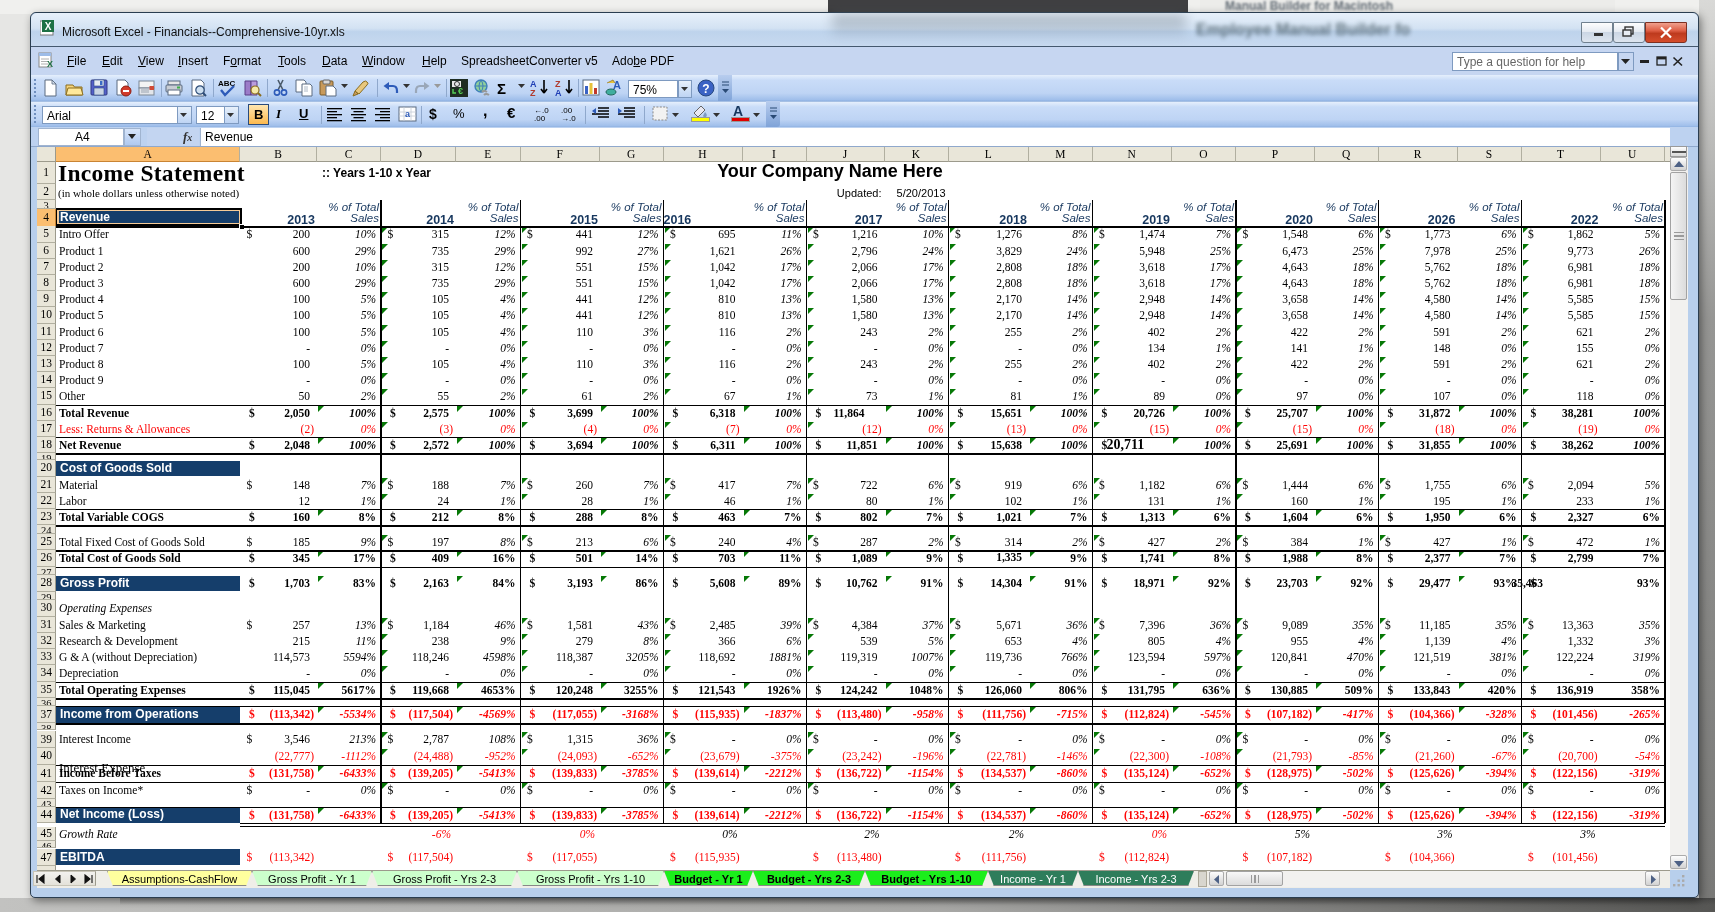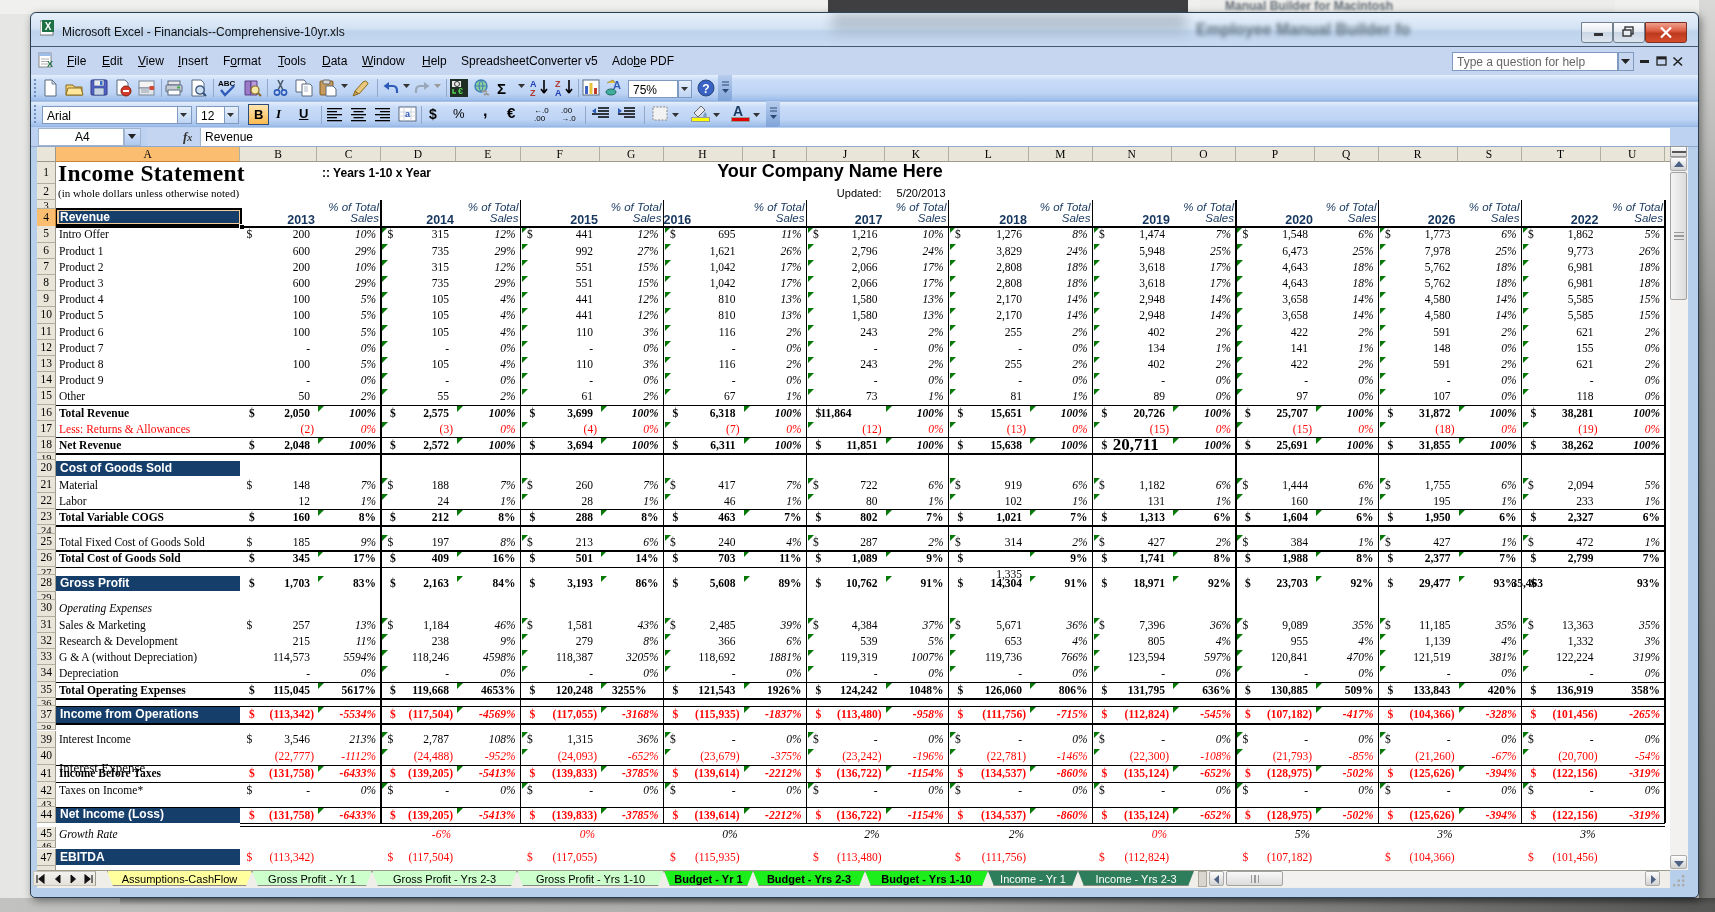--- a/index.html
+++ b/index.html
@@ -705,21 +705,21 @@
 <div style="position:absolute;left:390.0px;top:404.6px;height:16.2px;line-height:16.2px;font-family:'Liberation Serif',serif;font-size:11.5px;color:#000;font-weight:bold;">$</div>
 <div style="position:absolute;left:395.0px;top:404.6px;width:54.0px;height:16.2px;line-height:16.2px;text-align:right;font-family:'Liberation Serif',serif;font-size:11.5px;color:#000;font-weight:bold;">2,575</div>
 <div style="position:absolute;left:456.0px;top:404.6px;width:59.5px;height:16.2px;line-height:16.2px;text-align:right;font-family:'Liberation Serif',serif;font-size:11.5px;color:#000;font-weight:bold;font-style:italic;">100%</div>
 <div style="position:absolute;left:529.5px;top:404.6px;height:16.2px;line-height:16.2px;font-family:'Liberation Serif',serif;font-size:11.5px;color:#000;font-weight:bold;">$</div>
 <div style="position:absolute;left:534.5px;top:404.6px;width:58.5px;height:16.2px;line-height:16.2px;text-align:right;font-family:'Liberation Serif',serif;font-size:11.5px;color:#000;font-weight:bold;">3,699</div>
 <div style="position:absolute;left:600.0px;top:404.6px;width:58.5px;height:16.2px;line-height:16.2px;text-align:right;font-family:'Liberation Serif',serif;font-size:11.5px;color:#000;font-weight:bold;font-style:italic;">100%</div>
 <div style="position:absolute;left:672.5px;top:404.6px;height:16.2px;line-height:16.2px;font-family:'Liberation Serif',serif;font-size:11.5px;color:#000;font-weight:bold;">$</div>
 <div style="position:absolute;left:677.5px;top:404.6px;width:58.0px;height:16.2px;line-height:16.2px;text-align:right;font-family:'Liberation Serif',serif;font-size:11.5px;color:#000;font-weight:bold;">6,318</div>
 <div style="position:absolute;left:742.5px;top:404.6px;width:59.0px;height:16.2px;line-height:16.2px;text-align:right;font-family:'Liberation Serif',serif;font-size:11.5px;color:#000;font-weight:bold;font-style:italic;">100%</div>
 <div style="position:absolute;left:815.5px;top:404.6px;height:16.2px;line-height:16.2px;font-family:'Liberation Serif',serif;font-size:11.5px;color:#000;font-weight:bold;">$</div>
-<div style="position:absolute;left:820.5px;top:404.6px;width:57.0px;height:16.2px;line-height:16.2px;text-align:left;font-family:'Liberation Serif',serif;font-size:11.5px;color:#000;font-weight:bold;">11,864</div>
+<div style="position:absolute;left:820.5px;top:404.6px;width:57.0px;height:16.2px;line-height:16.2px;text-align:center;font-family:'Liberation Serif',serif;font-size:11.5px;color:#000;font-weight:bold;">11,864</div>
 <div style="position:absolute;left:884.5px;top:404.6px;width:59.0px;height:16.2px;line-height:16.2px;text-align:right;font-family:'Liberation Serif',serif;font-size:11.5px;color:#000;font-weight:bold;font-style:italic;">100%</div>
 <div style="position:absolute;left:957.5px;top:404.6px;height:16.2px;line-height:16.2px;font-family:'Liberation Serif',serif;font-size:11.5px;color:#000;font-weight:bold;">$</div>
 <div style="position:absolute;left:962.5px;top:404.6px;width:59.5px;height:16.2px;line-height:16.2px;text-align:right;font-family:'Liberation Serif',serif;font-size:11.5px;color:#000;font-weight:bold;">15,651</div>
 <div style="position:absolute;left:1029.0px;top:404.6px;width:58.5px;height:16.2px;line-height:16.2px;text-align:right;font-family:'Liberation Serif',serif;font-size:11.5px;color:#000;font-weight:bold;font-style:italic;">100%</div>
 <div style="position:absolute;left:1101.5px;top:404.6px;height:16.2px;line-height:16.2px;font-family:'Liberation Serif',serif;font-size:11.5px;color:#000;font-weight:bold;">$</div>
 <div style="position:absolute;left:1106.5px;top:404.6px;width:58.5px;height:16.2px;line-height:16.2px;text-align:right;font-family:'Liberation Serif',serif;font-size:11.5px;color:#000;font-weight:bold;">20,726</div>
 <div style="position:absolute;left:1172.0px;top:404.6px;width:59.0px;height:16.2px;line-height:16.2px;text-align:right;font-family:'Liberation Serif',serif;font-size:11.5px;color:#000;font-weight:bold;font-style:italic;">100%</div>
 <div style="position:absolute;left:1245.0px;top:404.6px;height:16.2px;line-height:16.2px;font-family:'Liberation Serif',serif;font-size:11.5px;color:#000;font-weight:bold;">$</div>
 <div style="position:absolute;left:1250.0px;top:404.6px;width:58.0px;height:16.2px;line-height:16.2px;text-align:right;font-family:'Liberation Serif',serif;font-size:11.5px;color:#000;font-weight:bold;">25,707</div>
 <div style="position:absolute;left:1315.0px;top:404.6px;width:58.5px;height:16.2px;line-height:16.2px;text-align:right;font-family:'Liberation Serif',serif;font-size:11.5px;color:#000;font-weight:bold;font-style:italic;">100%</div>
@@ -761,21 +761,21 @@
 <div style="position:absolute;left:672.5px;top:437.0px;height:16.2px;line-height:16.2px;font-family:'Liberation Serif',serif;font-size:11.5px;color:#000;font-weight:bold;">$</div>
 <div style="position:absolute;left:677.5px;top:437.0px;width:58.0px;height:16.2px;line-height:16.2px;text-align:right;font-family:'Liberation Serif',serif;font-size:11.5px;color:#000;font-weight:bold;">6,311</div>
 <div style="position:absolute;left:742.5px;top:437.0px;width:59.0px;height:16.2px;line-height:16.2px;text-align:right;font-family:'Liberation Serif',serif;font-size:11.5px;color:#000;font-weight:bold;font-style:italic;">100%</div>
 <div style="position:absolute;left:815.5px;top:437.0px;height:16.2px;line-height:16.2px;font-family:'Liberation Serif',serif;font-size:11.5px;color:#000;font-weight:bold;">$</div>
 <div style="position:absolute;left:820.5px;top:437.0px;width:57.0px;height:16.2px;line-height:16.2px;text-align:right;font-family:'Liberation Serif',serif;font-size:11.5px;color:#000;font-weight:bold;">11,851</div>
 <div style="position:absolute;left:884.5px;top:437.0px;width:59.0px;height:16.2px;line-height:16.2px;text-align:right;font-family:'Liberation Serif',serif;font-size:11.5px;color:#000;font-weight:bold;font-style:italic;">100%</div>
 <div style="position:absolute;left:957.5px;top:437.0px;height:16.2px;line-height:16.2px;font-family:'Liberation Serif',serif;font-size:11.5px;color:#000;font-weight:bold;">$</div>
 <div style="position:absolute;left:962.5px;top:437.0px;width:59.5px;height:16.2px;line-height:16.2px;text-align:right;font-family:'Liberation Serif',serif;font-size:11.5px;color:#000;font-weight:bold;">15,638</div>
 <div style="position:absolute;left:1029.0px;top:437.0px;width:58.5px;height:16.2px;line-height:16.2px;text-align:right;font-family:'Liberation Serif',serif;font-size:11.5px;color:#000;font-weight:bold;font-style:italic;">100%</div>
 <div style="position:absolute;left:1101.5px;top:437.0px;height:16.2px;line-height:16.2px;font-family:'Liberation Serif',serif;font-size:11.5px;color:#000;font-weight:bold;">$</div>
-<div style="position:absolute;left:1106.5px;top:437.0px;width:58.5px;height:33px;line-height:16.2px;text-align:center;font-family:'Liberation Serif',serif;font-size:17px;color:#000;font-weight:bold;">20,711</div>
+<div style="position:absolute;left:1106.5px;top:437.0px;width:58.5px;height:33px;line-height:16.2px;text-align:left;font-family:'Liberation Serif',serif;font-size:14px;color:#000;font-weight:bold;">20,711</div>
 <div style="position:absolute;left:1172.0px;top:437.0px;width:59.0px;height:16.2px;line-height:16.2px;text-align:right;font-family:'Liberation Serif',serif;font-size:11.5px;color:#000;font-weight:bold;font-style:italic;">100%</div>
 <div style="position:absolute;left:1245.0px;top:437.0px;height:16.2px;line-height:16.2px;font-family:'Liberation Serif',serif;font-size:11.5px;color:#000;font-weight:bold;">$</div>
 <div style="position:absolute;left:1250.0px;top:437.0px;width:58.0px;height:16.2px;line-height:16.2px;text-align:right;font-family:'Liberation Serif',serif;font-size:11.5px;color:#000;font-weight:bold;">25,691</div>
 <div style="position:absolute;left:1315.0px;top:437.0px;width:58.5px;height:16.2px;line-height:16.2px;text-align:right;font-family:'Liberation Serif',serif;font-size:11.5px;color:#000;font-weight:bold;font-style:italic;">100%</div>
 <div style="position:absolute;left:1387.5px;top:437.0px;height:16.2px;line-height:16.2px;font-family:'Liberation Serif',serif;font-size:11.5px;color:#000;font-weight:bold;">$</div>
 <div style="position:absolute;left:1392.5px;top:437.0px;width:58.0px;height:16.2px;line-height:16.2px;text-align:right;font-family:'Liberation Serif',serif;font-size:11.5px;color:#000;font-weight:bold;">31,855</div>
 <div style="position:absolute;left:1457.5px;top:437.0px;width:59.0px;height:16.2px;line-height:16.2px;text-align:right;font-family:'Liberation Serif',serif;font-size:11.5px;color:#000;font-weight:bold;font-style:italic;">100%</div>
 <div style="position:absolute;left:1530.5px;top:437.0px;height:16.2px;line-height:16.2px;font-family:'Liberation Serif',serif;font-size:11.5px;color:#000;font-weight:bold;">$</div>
 <div style="position:absolute;left:1535.5px;top:437.0px;width:58.0px;height:16.2px;line-height:16.2px;text-align:right;font-family:'Liberation Serif',serif;font-size:11.5px;color:#000;font-weight:bold;">38,262</div>
 <div style="position:absolute;left:1600.5px;top:437.0px;width:59.5px;height:16.2px;line-height:16.2px;text-align:right;font-family:'Liberation Serif',serif;font-size:11.5px;color:#000;font-weight:bold;font-style:italic;">100%</div>
@@ -898,21 +898,21 @@
 <div style="position:absolute;left:529.5px;top:550.3px;height:16.6px;line-height:16.6px;font-family:'Liberation Serif',serif;font-size:11.5px;color:#000;font-weight:bold;">$</div>
 <div style="position:absolute;left:534.5px;top:550.3px;width:58.5px;height:16.6px;line-height:16.6px;text-align:right;font-family:'Liberation Serif',serif;font-size:11.5px;color:#000;font-weight:bold;">501</div>
 <div style="position:absolute;left:600.0px;top:550.3px;width:58.5px;height:16.6px;line-height:16.6px;text-align:right;font-family:'Liberation Serif',serif;font-size:11.5px;color:#000;font-weight:bold;">14%</div>
 <div style="position:absolute;left:672.5px;top:550.3px;height:16.6px;line-height:16.6px;font-family:'Liberation Serif',serif;font-size:11.5px;color:#000;font-weight:bold;">$</div>
 <div style="position:absolute;left:677.5px;top:550.3px;width:58.0px;height:16.6px;line-height:16.6px;text-align:right;font-family:'Liberation Serif',serif;font-size:11.5px;color:#000;font-weight:bold;">703</div>
 <div style="position:absolute;left:742.5px;top:550.3px;width:59.0px;height:16.6px;line-height:16.6px;text-align:right;font-family:'Liberation Serif',serif;font-size:11.5px;color:#000;font-weight:bold;">11%</div>
 <div style="position:absolute;left:815.5px;top:550.3px;height:16.6px;line-height:16.6px;font-family:'Liberation Serif',serif;font-size:11.5px;color:#000;font-weight:bold;">$</div>
 <div style="position:absolute;left:820.5px;top:550.3px;width:57.0px;height:16.6px;line-height:16.6px;text-align:right;font-family:'Liberation Serif',serif;font-size:11.5px;color:#000;font-weight:bold;">1,089</div>
 <div style="position:absolute;left:884.5px;top:550.3px;width:59.0px;height:16.6px;line-height:16.6px;text-align:right;font-family:'Liberation Serif',serif;font-size:11.5px;color:#000;font-weight:bold;">9%</div>
 <div style="position:absolute;left:957.5px;top:550.3px;height:16.6px;line-height:16.6px;font-family:'Liberation Serif',serif;font-size:11.5px;color:#000;font-weight:bold;">$</div>
-<div style="position:absolute;left:962.5px;top:566px;width:59.5px;height:16.6px;line-height:16.6px;text-align:right;font-family:'Liberation Serif',serif;font-size:11.5px;color:#000;font-weight:normal;">1,335</div>
+<div style="position:absolute;left:962.5px;top:549px;width:59.5px;height:16.6px;line-height:16.6px;text-align:right;font-family:'Liberation Serif',serif;font-size:11.5px;color:#000;font-weight:bold;">1,335</div>
 <div style="position:absolute;left:1029.0px;top:550.3px;width:58.5px;height:16.6px;line-height:16.6px;text-align:right;font-family:'Liberation Serif',serif;font-size:11.5px;color:#000;font-weight:bold;">9%</div>
 <div style="position:absolute;left:1101.5px;top:550.3px;height:16.6px;line-height:16.6px;font-family:'Liberation Serif',serif;font-size:11.5px;color:#000;font-weight:bold;">$</div>
 <div style="position:absolute;left:1106.5px;top:550.3px;width:58.5px;height:16.6px;line-height:16.6px;text-align:right;font-family:'Liberation Serif',serif;font-size:11.5px;color:#000;font-weight:bold;">1,741</div>
 <div style="position:absolute;left:1172.0px;top:550.3px;width:59.0px;height:16.6px;line-height:16.6px;text-align:right;font-family:'Liberation Serif',serif;font-size:11.5px;color:#000;font-weight:bold;">8%</div>
 <div style="position:absolute;left:1245.0px;top:550.3px;height:16.6px;line-height:16.6px;font-family:'Liberation Serif',serif;font-size:11.5px;color:#000;font-weight:bold;">$</div>
 <div style="position:absolute;left:1250.0px;top:550.3px;width:58.0px;height:16.6px;line-height:16.6px;text-align:right;font-family:'Liberation Serif',serif;font-size:11.5px;color:#000;font-weight:bold;">1,988</div>
 <div style="position:absolute;left:1315.0px;top:550.3px;width:58.5px;height:16.6px;line-height:16.6px;text-align:right;font-family:'Liberation Serif',serif;font-size:11.5px;color:#000;font-weight:bold;">8%</div>
 <div style="position:absolute;left:1387.5px;top:550.3px;height:16.6px;line-height:16.6px;font-family:'Liberation Serif',serif;font-size:11.5px;color:#000;font-weight:bold;">$</div>
 <div style="position:absolute;left:1392.5px;top:550.3px;width:58.0px;height:16.6px;line-height:16.6px;text-align:right;font-family:'Liberation Serif',serif;font-size:11.5px;color:#000;font-weight:bold;">2,377</div>
 <div style="position:absolute;left:1457.5px;top:550.3px;width:59.0px;height:16.6px;line-height:16.6px;text-align:right;font-family:'Liberation Serif',serif;font-size:11.5px;color:#000;font-weight:bold;">7%</div>
@@ -1040,21 +1040,21 @@
 <div style="position:absolute;left:1535.5px;top:665.4px;width:58.0px;height:16.2px;line-height:16.2px;text-align:right;font-family:'Liberation Serif',serif;font-size:11.5px;color:#000;">-</div>
 <div style="position:absolute;left:1600.5px;top:665.4px;width:59.5px;height:16.2px;line-height:16.2px;text-align:right;font-family:'Liberation Serif',serif;font-size:11.5px;color:#000;font-style:italic;">0%</div>
 <div style="position:absolute;left:249.0px;top:681.6px;height:16.6px;line-height:16.6px;font-family:'Liberation Serif',serif;font-size:11.5px;color:#000;font-weight:bold;">$</div>
 <div style="position:absolute;left:254.0px;top:681.6px;width:56.0px;height:16.6px;line-height:16.6px;text-align:right;font-family:'Liberation Serif',serif;font-size:11.5px;color:#000;font-weight:bold;">115,045</div>
 <div style="position:absolute;left:317.0px;top:681.6px;width:59.0px;height:16.6px;line-height:16.6px;text-align:right;font-family:'Liberation Serif',serif;font-size:11.5px;color:#000;font-weight:bold;">5617%</div>
 <div style="position:absolute;left:390.0px;top:681.6px;height:16.6px;line-height:16.6px;font-family:'Liberation Serif',serif;font-size:11.5px;color:#000;font-weight:bold;">$</div>
 <div style="position:absolute;left:395.0px;top:681.6px;width:54.0px;height:16.6px;line-height:16.6px;text-align:right;font-family:'Liberation Serif',serif;font-size:11.5px;color:#000;font-weight:bold;">119,668</div>
 <div style="position:absolute;left:456.0px;top:681.6px;width:59.5px;height:16.6px;line-height:16.6px;text-align:right;font-family:'Liberation Serif',serif;font-size:11.5px;color:#000;font-weight:bold;">4653%</div>
 <div style="position:absolute;left:529.5px;top:681.6px;height:16.6px;line-height:16.6px;font-family:'Liberation Serif',serif;font-size:11.5px;color:#000;font-weight:bold;">$</div>
 <div style="position:absolute;left:534.5px;top:681.6px;width:58.5px;height:16.6px;line-height:16.6px;text-align:right;font-family:'Liberation Serif',serif;font-size:11.5px;color:#000;font-weight:bold;">120,248</div>
-<div style="position:absolute;left:600.0px;top:681.6px;width:58.5px;height:16.6px;line-height:16.6px;text-align:center;font-family:'Liberation Serif',serif;font-size:11.5px;color:#000;font-weight:bold;">3255%</div>
+<div style="position:absolute;left:600.0px;top:681.6px;width:58.5px;height:16.6px;line-height:16.6px;text-align:right;font-family:'Liberation Serif',serif;font-size:11.5px;color:#000;font-weight:bold;">3255%</div>
 <div style="position:absolute;left:672.5px;top:681.6px;height:16.6px;line-height:16.6px;font-family:'Liberation Serif',serif;font-size:11.5px;color:#000;font-weight:bold;">$</div>
 <div style="position:absolute;left:677.5px;top:681.6px;width:58.0px;height:16.6px;line-height:16.6px;text-align:right;font-family:'Liberation Serif',serif;font-size:11.5px;color:#000;font-weight:bold;">121,543</div>
 <div style="position:absolute;left:742.5px;top:681.6px;width:59.0px;height:16.6px;line-height:16.6px;text-align:right;font-family:'Liberation Serif',serif;font-size:11.5px;color:#000;font-weight:bold;">1926%</div>
 <div style="position:absolute;left:815.5px;top:681.6px;height:16.6px;line-height:16.6px;font-family:'Liberation Serif',serif;font-size:11.5px;color:#000;font-weight:bold;">$</div>
 <div style="position:absolute;left:820.5px;top:681.6px;width:57.0px;height:16.6px;line-height:16.6px;text-align:right;font-family:'Liberation Serif',serif;font-size:11.5px;color:#000;font-weight:bold;">124,242</div>
 <div style="position:absolute;left:884.5px;top:681.6px;width:59.0px;height:16.6px;line-height:16.6px;text-align:right;font-family:'Liberation Serif',serif;font-size:11.5px;color:#000;font-weight:bold;">1048%</div>
 <div style="position:absolute;left:957.5px;top:681.6px;height:16.6px;line-height:16.6px;font-family:'Liberation Serif',serif;font-size:11.5px;color:#000;font-weight:bold;">$</div>
 <div style="position:absolute;left:962.5px;top:681.6px;width:59.5px;height:16.6px;line-height:16.6px;text-align:right;font-family:'Liberation Serif',serif;font-size:11.5px;color:#000;font-weight:bold;">126,060</div>
 <div style="position:absolute;left:1029.0px;top:681.6px;width:58.5px;height:16.6px;line-height:16.6px;text-align:right;font-family:'Liberation Serif',serif;font-size:11.5px;color:#000;font-weight:bold;">806%</div>
 <div style="position:absolute;left:1101.5px;top:681.6px;height:16.6px;line-height:16.6px;font-family:'Liberation Serif',serif;font-size:11.5px;color:#000;font-weight:bold;">$</div>

